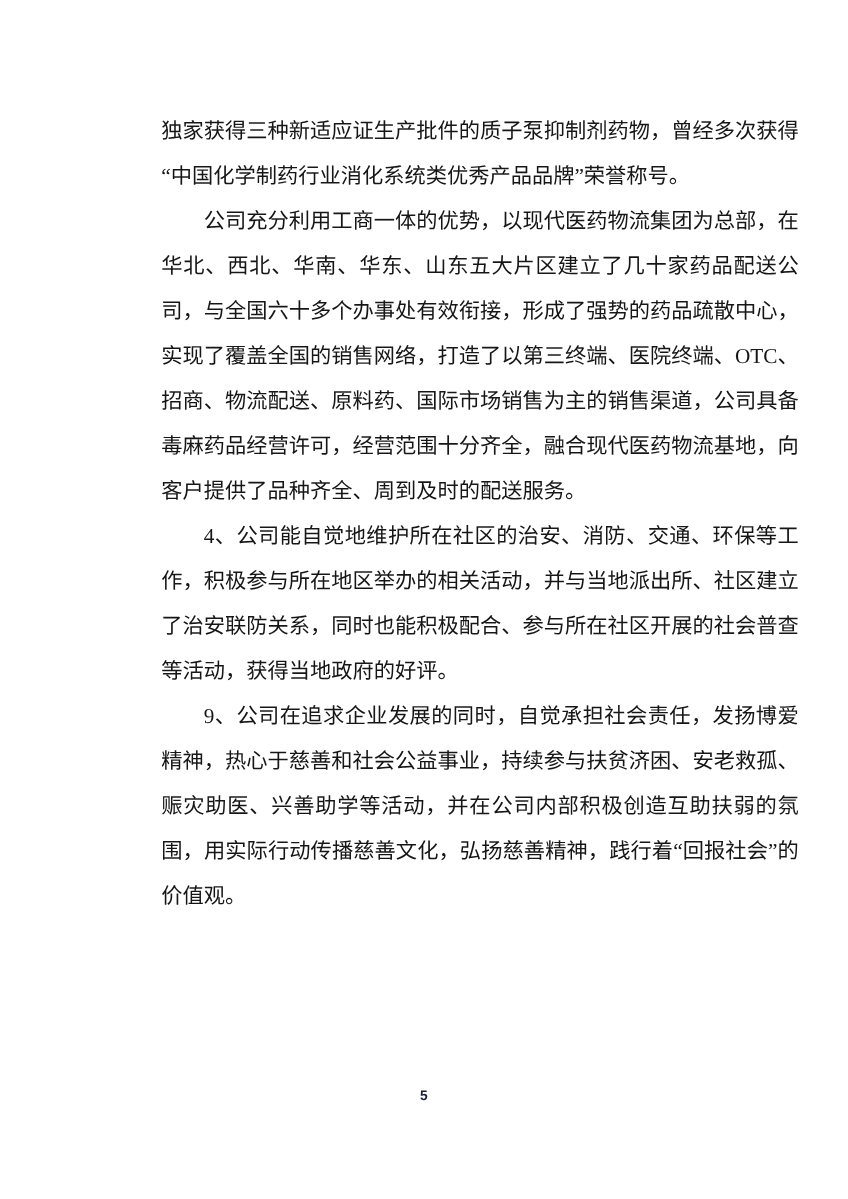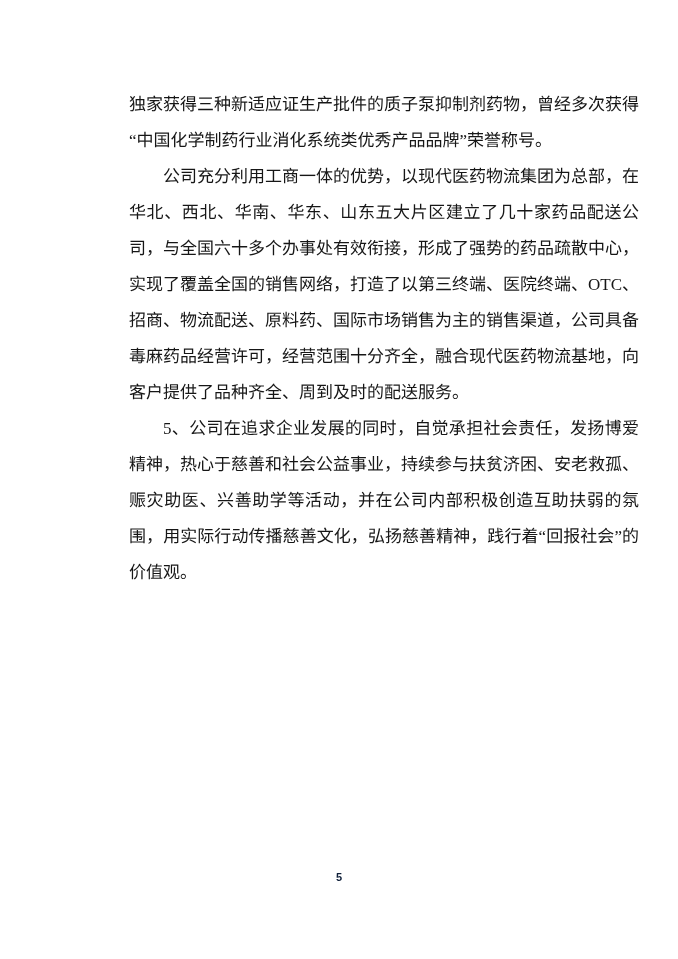--- a/index.html
+++ b/index.html
@@ -46,16 +46,17 @@
     color: #10203a;
   }
 </style>
 </head>
 <body>
 
 <div class="page">
   <div class="content" id="paragraph-container">
       <p>独家获得三种新适应证生产批件的质子泵抑制剂药物，曾经多次获得“中国化学制药行业消化系统类优秀产品品牌”荣誉称号。</p>
       <p class="indent">公司充分利用工商一体的优势，以现代医药物流集团为总部，在华北、西北、华南、华东、山东五大片区建立了几十家药品配送公司，与全国六十多个办事处有效衔接，形成了强势的药品疏散中心，实现了覆盖全国的销售网络，打造了以第三终端、医院终端、OTC、招商、物流配送、原料药、国际市场销售为主的销售渠道，公司具备毒麻药品经营许可，经营范围十分齐全，融合现代医药物流基地，向客户提供了品种齐全、周到及时的配送服务。</p>
-      <p class="indent">5、公司在追求企业发展的同时，自觉承担社会责任，发扬博爱精神，热心于慈善和社会公益事业，持续参与扶贫济困、安老救孤、赈灾助医、兴善助学等活动，并在公司内部积极创造互助扶弱的氛围，用实际行动传播慈善文化，弘扬慈善精神，践行着“回报社会”的价值观。</p>
+      <p class="indent">4、公司能自觉地维护所在社区的治安、消防、交通、环保等工作，积极参与所在地区举办的相关活动，并与当地派出所、社区建立了治安联防关系，同时也能积极配合、参与所在社区开展的社会普查等活动，获得当地政府的好评。</p>
+      <p class="indent">9、公司在追求企业发展的同时，自觉承担社会责任，发扬博爱精神，热心于慈善和社会公益事业，持续参与扶贫济困、安老救孤、赈灾助医、兴善助学等活动，并在公司内部积极创造互助扶弱的氛围，用实际行动传播慈善文化，弘扬慈善精神，践行着“回报社会”的价值观。</p>
     </div>
   <div class="footer">5</div>
 </div>
 
 </body></html>

